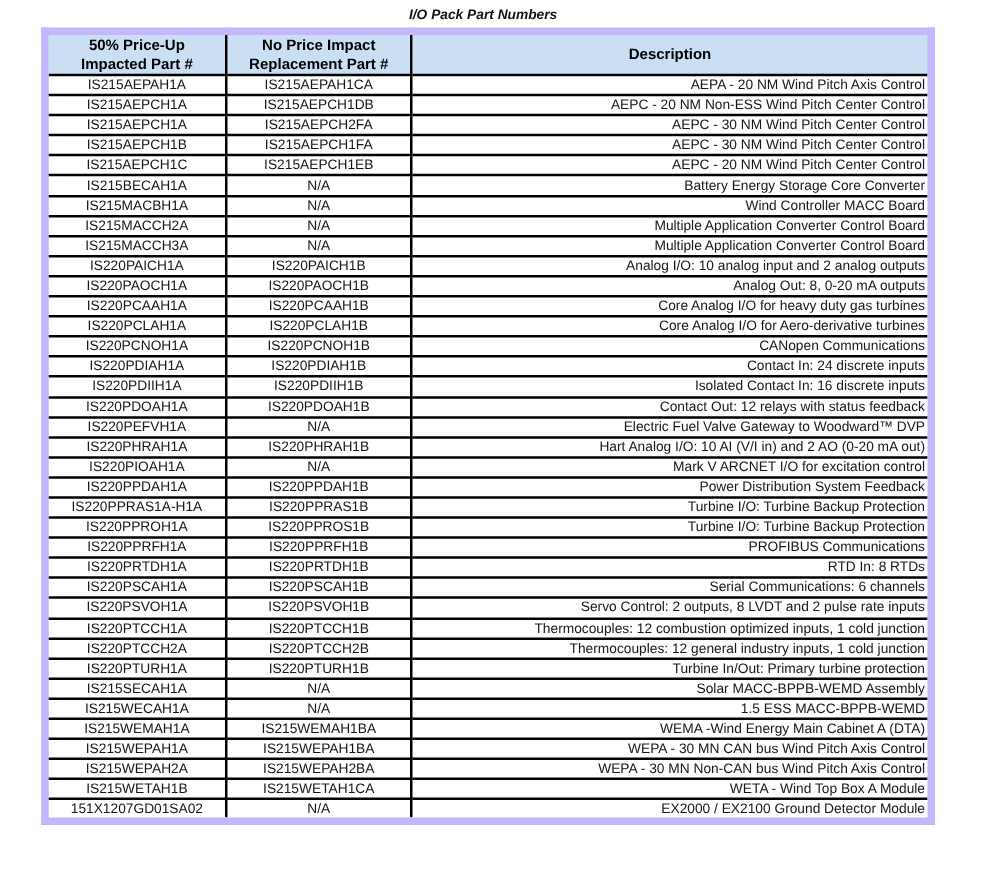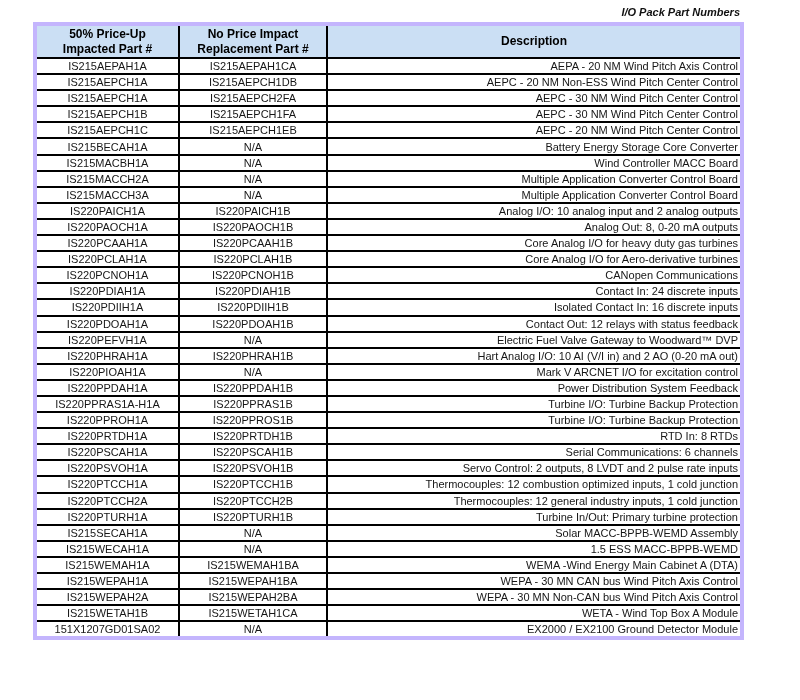--- a/index.html
+++ b/index.html
@@ -11,32 +11,32 @@
   .page {
     position: relative;
     width: 800px;
     height: 700px;
     background: #ffffff;
     overflow: hidden;
   }
   .doc-title {
     width: 707px;
     margin: 6px 0 4px 33px;
-    text-align: right;
+    text-align: center;
     font-size: 11px;
     font-weight: bold;
     font-style: italic;
     color: #111111;
   }
   table.parts {
     margin-left: 33px;
     border-collapse: collapse;
     table-layout: fixed;
     width: 707px;
-    border: 4px solid #c4b5fd;
+    border: 6px solid #c4b5fd;
   }
   table.parts th, table.parts td {
     border: 2px solid #000000;
     overflow: hidden;
     white-space: nowrap;
   }
   table.parts th {
     background: #cbdff4;
     font-size: 12px;
     font-weight: bold;
@@ -214,20 +214,25 @@
       <td class="c-replace">IS220PPRAS1B</td>
       <td class="c-desc">Turbine I/O: Turbine Backup Protection</td>
     </tr>
 
     <tr>
       <td class="c-impacted">IS220PPROH1A</td>
       <td class="c-replace">IS220PPROS1B</td>
       <td class="c-desc">Turbine I/O: Turbine Backup Protection</td>
     </tr>
 
+    <tr>
+      <td class="c-impacted">IS220PPRFH1A</td>
+      <td class="c-replace">IS220PPRFH1B</td>
+      <td class="c-desc">PROFIBUS Communications</td>
+    </tr>
 
     <tr>
       <td class="c-impacted">IS220PRTDH1A</td>
       <td class="c-replace">IS220PRTDH1B</td>
       <td class="c-desc">RTD In: 8 RTDs</td>
     </tr>
 
     <tr>
       <td class="c-impacted">IS220PSCAH1A</td>
       <td class="c-replace">IS220PSCAH1B</td>

